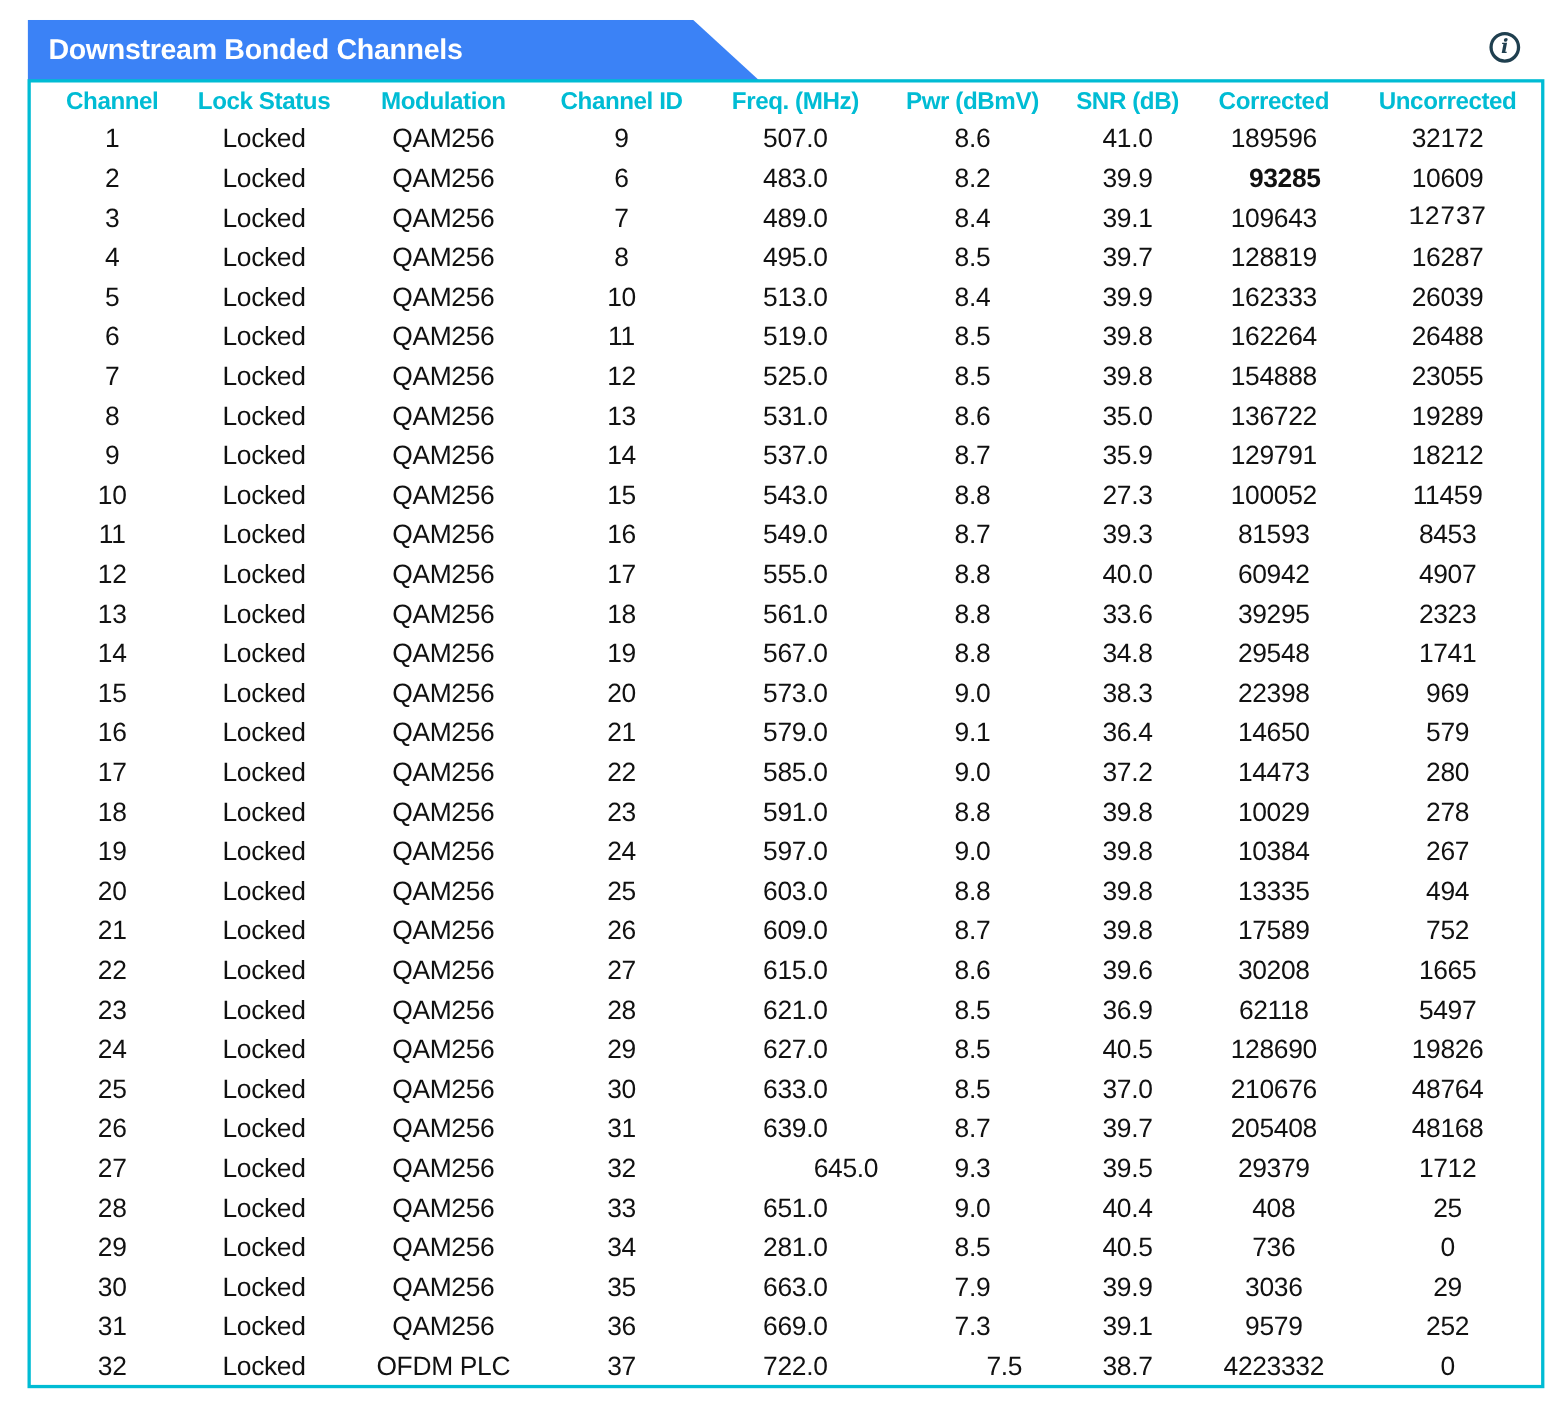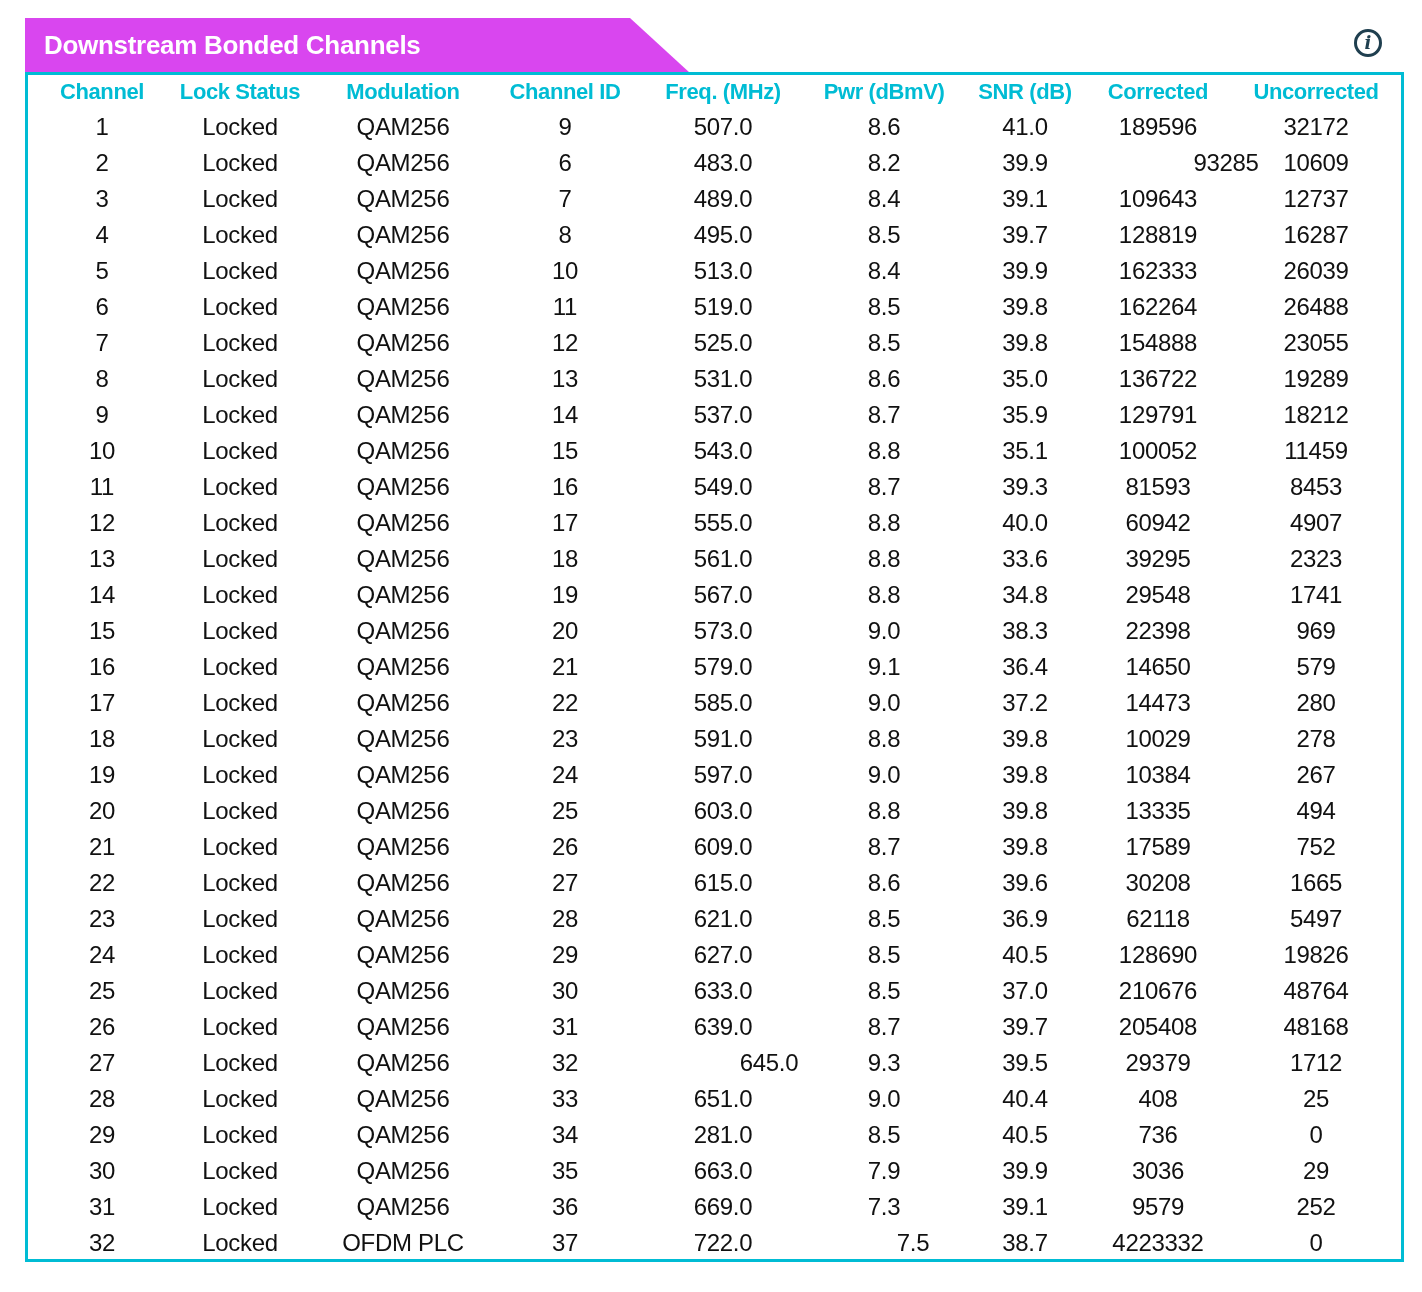--- a/index.html
+++ b/index.html
@@ -1,19 +1,19 @@
 <!DOCTYPE html>
 <html><head>
 <meta charset="utf-8">
 <style>
   html, body { margin:0; padding:0; background:#ffffff; }
   body { width:1422px; height:1292px; position:relative; overflow:hidden;
          font-family:"Liberation Sans", "DejaVu Sans", sans-serif; color:#111; }
   .banner { position:absolute; left:25px; top:18px; width:665px; height:55px;
-            background:#d946ef; clip-path:polygon(0 0, 605px 0, 665px 55px, 0 55px); }
+            background:#3b82f6; clip-path:polygon(0 0, 605px 0, 665px 55px, 0 55px); }
   .banner-title { position:absolute; left:19px; top:12px; color:#ffffff; font-size:26px;
                   font-weight:bold; letter-spacing:-0.3px; white-space:nowrap; }
   .info-icon { position:absolute; left:1354px; top:29px; width:28px; height:28px;
                border:3px solid #1f3f4f; border-radius:50%; box-sizing:border-box;
                color:#1f3f4f; font-family:"DejaVu Serif", serif; font-style:italic; font-weight:bold;
                font-size:18px; line-height:22px; text-align:center; cursor:pointer; }
   .table-box { position:absolute; left:25px; top:72px; width:1379px; height:1190px;
                border:3px solid #00bcd4; box-sizing:border-box; }
   .hdr, .row { position:absolute; left:0; width:1422px; height:36px; }
   .cell { position:absolute; top:0; height:36px; line-height:36px; text-align:center;
@@ -54,33 +54,33 @@
       <span class="cell" style="left: 1316px;">32172</span>
     </div>
     <div class="row" style="top: 145px;">
       <span class="cell" style="left: 102px;">2</span>
       <span class="cell" style="left: 240px;">Locked</span>
       <span class="cell" style="left: 403px;">QAM256</span>
       <span class="cell" style="left: 565px;">6</span>
       <span class="cell" style="left: 723px;">483.0</span>
       <span class="cell" style="left: 884px;">8.2</span>
       <span class="cell" style="left: 1025px;">39.9</span>
-      <span class="cell" style="left: 1226px;">93285</span>
+      <span class="cell" style="left: 1168px; font-weight: bold;">93285</span>
       <span class="cell" style="left: 1316px;">10609</span>
     </div>
     <div class="row" style="top: 181px;">
       <span class="cell" style="left: 102px;">3</span>
       <span class="cell" style="left: 240px;">Locked</span>
       <span class="cell" style="left: 403px;">QAM256</span>
       <span class="cell" style="left: 565px;">7</span>
       <span class="cell" style="left: 723px;">489.0</span>
       <span class="cell" style="left: 884px;">8.4</span>
       <span class="cell" style="left: 1025px;">39.1</span>
       <span class="cell" style="left: 1158px;">109643</span>
-      <span class="cell" style="left: 1316px;">12737</span>
+      <span class="cell" style="left: 1316px; font-family: Liberation Mono, monospace;">12737</span>
     </div>
     <div class="row" style="top: 217px;">
       <span class="cell" style="left: 102px;">4</span>
       <span class="cell" style="left: 240px;">Locked</span>
       <span class="cell" style="left: 403px;">QAM256</span>
       <span class="cell" style="left: 565px;">8</span>
       <span class="cell" style="left: 723px;">495.0</span>
       <span class="cell" style="left: 884px;">8.5</span>
       <span class="cell" style="left: 1025px;">39.7</span>
       <span class="cell" style="left: 1158px;">128819</span>
@@ -141,21 +141,21 @@
       <span class="cell" style="left: 1158px;">129791</span>
       <span class="cell" style="left: 1316px;">18212</span>
     </div>
     <div class="row" style="top: 433px;">
       <span class="cell" style="left: 102px;">10</span>
       <span class="cell" style="left: 240px;">Locked</span>
       <span class="cell" style="left: 403px;">QAM256</span>
       <span class="cell" style="left: 565px;">15</span>
       <span class="cell" style="left: 723px;">543.0</span>
       <span class="cell" style="left: 884px;">8.8</span>
-      <span class="cell" style="left: 1025px;">35.1</span>
+      <span class="cell" style="left: 1025px;">27.3</span>
       <span class="cell" style="left: 1158px;">100052</span>
       <span class="cell" style="left: 1316px;">11459</span>
     </div>
     <div class="row" style="top: 469px;">
       <span class="cell" style="left: 102px;">11</span>
       <span class="cell" style="left: 240px;">Locked</span>
       <span class="cell" style="left: 403px;">QAM256</span>
       <span class="cell" style="left: 565px;">16</span>
       <span class="cell" style="left: 723px;">549.0</span>
       <span class="cell" style="left: 884px;">8.7</span>

